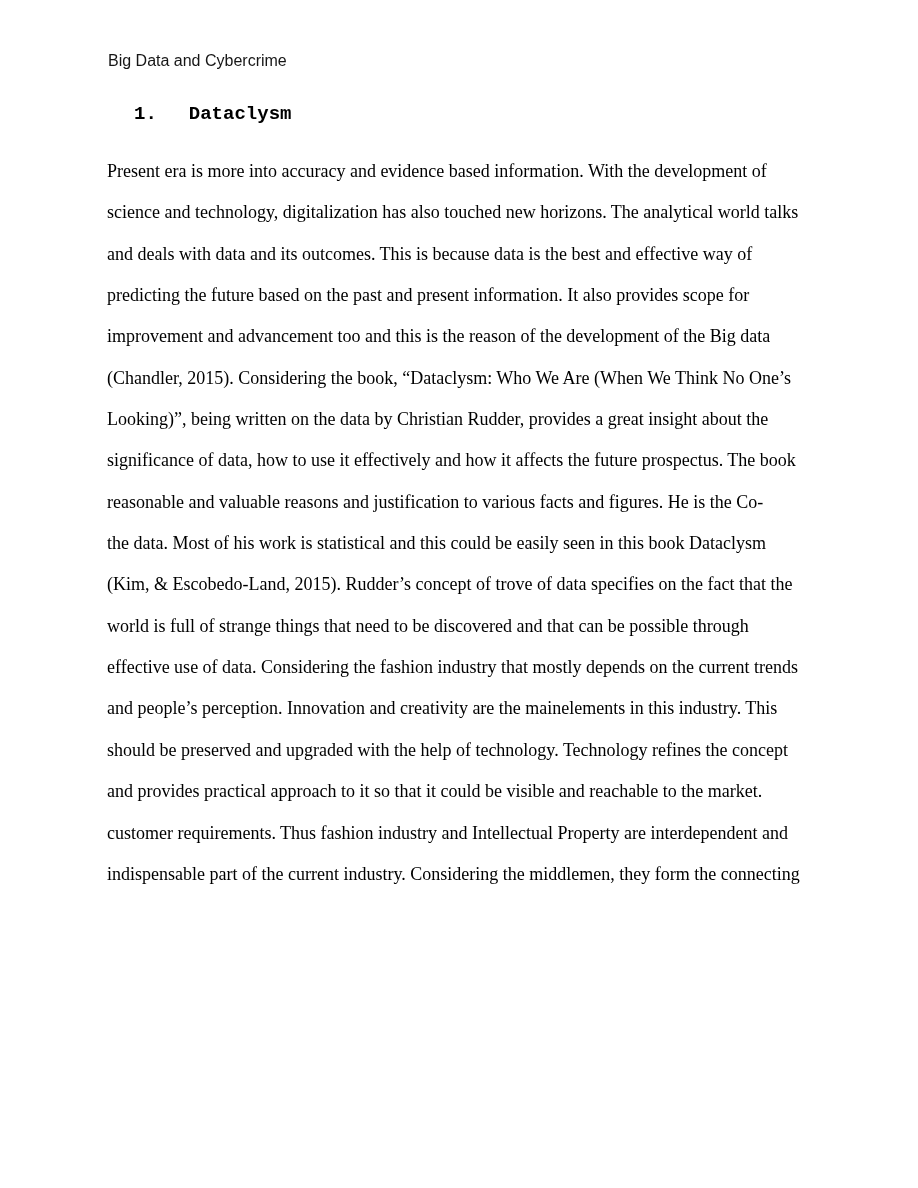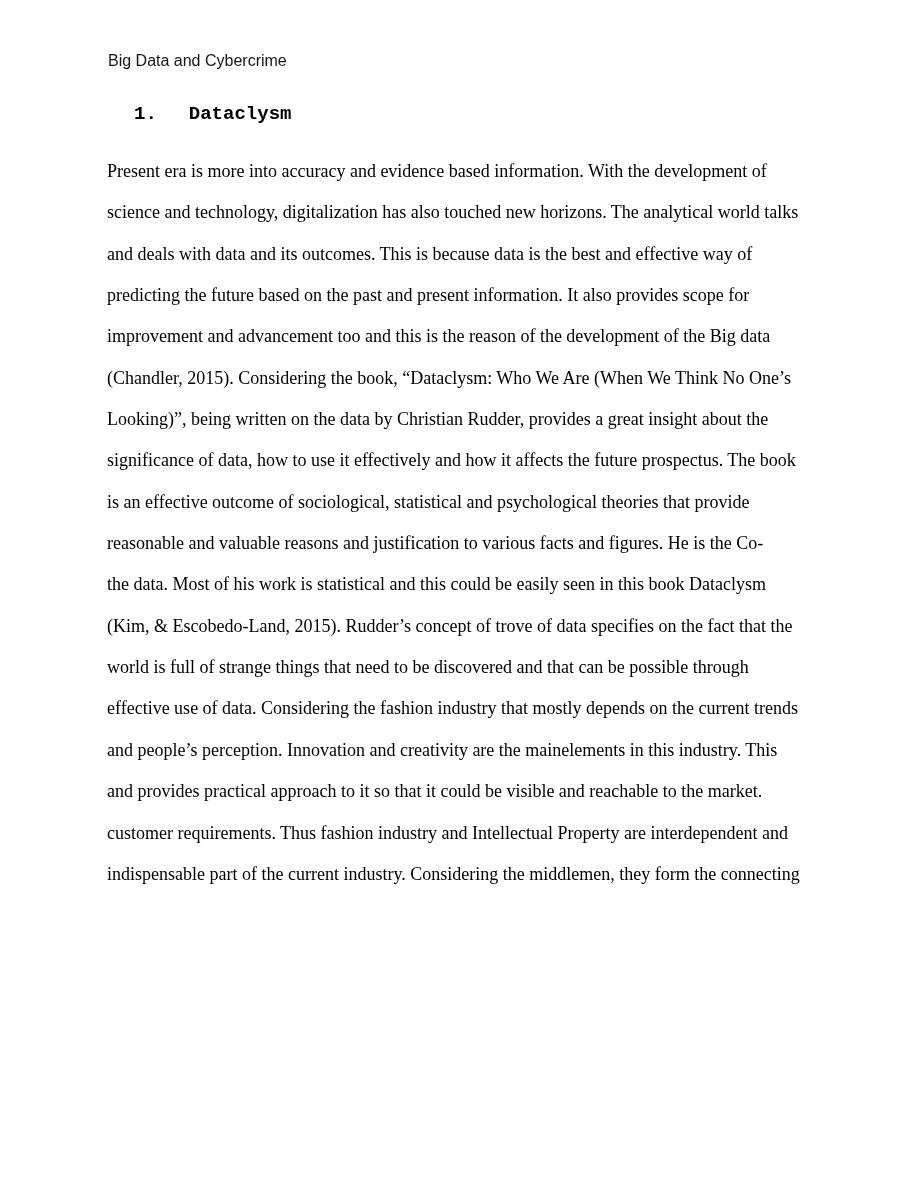--- a/index.html
+++ b/index.html
@@ -74,27 +74,27 @@
 
   <div class="body-text">
       <div class="line">Present era is more into accuracy and evidence based information. With the development of</div>
       <div class="line">science and technology, digitalization has also touched new horizons. The analytical world talks</div>
       <div class="line">and deals with data and its outcomes. This is because data is the best and effective way of</div>
       <div class="line">predicting the future based on the past and present information. It also provides scope for</div>
       <div class="line">improvement and advancement too and this is the reason of the development of the Big data</div>
       <div class="line">(Chandler, 2015). Considering the book, “Dataclysm: Who We Are (When We Think No One’s</div>
       <div class="line">Looking)”, being written on the data by Christian Rudder, provides a great insight about the</div>
       <div class="line">significance of data, how to use it effectively and how it affects the future prospectus. The book</div>
-      <div class="line">is an effective outcome of sociological, statistical and psychological theories that provide</div>
       <div class="line">reasonable and valuable reasons and justification to various facts and figures. He is the Co-</div>
       <div class="line">the data. Most of his work is statistical and this could be easily seen in this book Dataclysm</div>
       <div class="line">(Kim, &amp; Escobedo-Land, 2015). Rudder’s concept of trove of data specifies on the fact that the</div>
       <div class="line">world is full of strange things that need to be discovered and that can be possible through</div>
       <div class="line">effective use of data. Considering the fashion industry that mostly depends on the current trends</div>
       <div class="line">and people’s perception. Innovation and creativity are the mainelements in this industry. This</div>
+      <div class="line">should be preserved and upgraded with the help of technology. Technology refines the concept</div>
       <div class="line">and provides practical approach to it so that it could be visible and reachable to the market.</div>
       <div class="line">customer requirements. Thus fashion industry and Intellectual Property are interdependent and</div>
       <div class="line">indispensable part of the current industry. Considering the middlemen, they form the connecting</div>
     </div>
 
   <div class="page-number">1</div>
 
 </div>
 
 </body></html>

